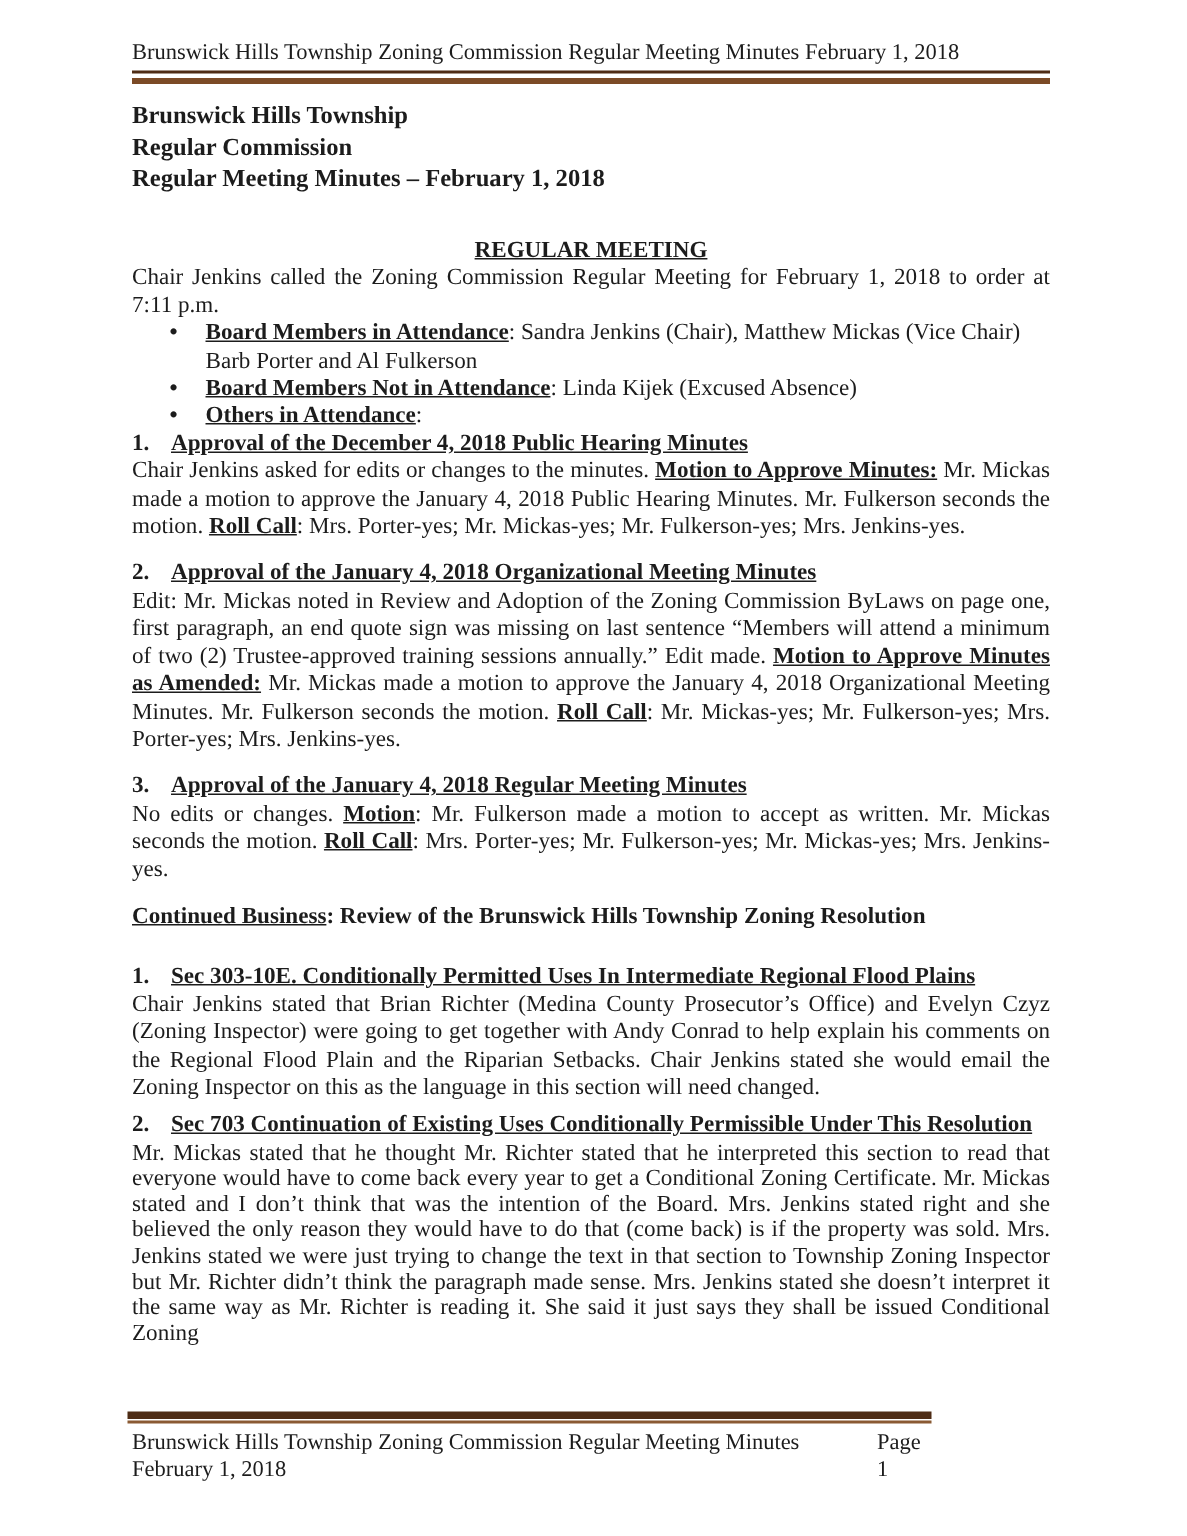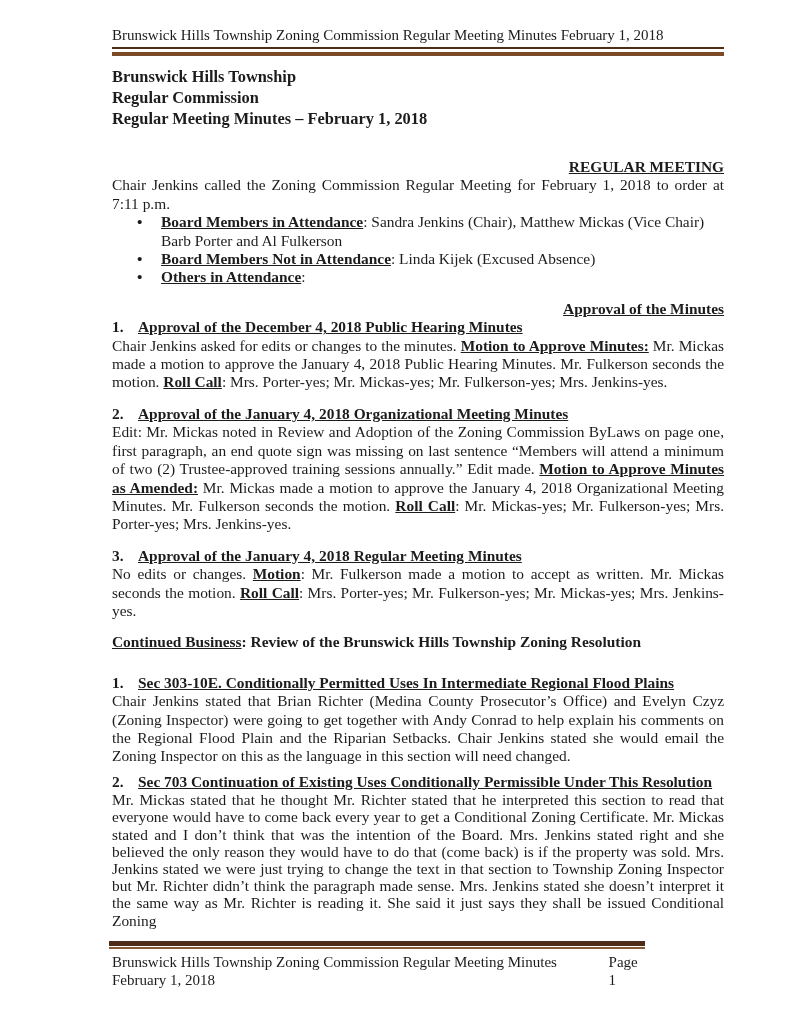--- a/index.html
+++ b/index.html
@@ -4,21 +4,20 @@
 <style>
   html, body { margin: 0; padding: 0; background: #ffffff; }
   .page {
     position: relative;
     width: 706px;
     height: 1024px;
     background: #ffffff;
     font-family: "Liberation Serif", "DejaVu Serif", serif;
     color: #1c1c1c;
     overflow: hidden;
-    margin-left: 24px;
   }
   .content {
     position: absolute;
     left: 88px;
     top: 0;
     width: 612px;
     height: 938px;
     overflow: hidden;
   }
   .doc-header {
@@ -39,21 +38,21 @@
     font-size: 16.4px;
     line-height: 21px;
   }
   .doc-body {
     margin-top: 29px;
     font-size: 15.4px;
     line-height: 18.4px;
   }
   .blk { margin: 0; }
   .para { text-align: justify; }
-  .heading { text-align: right; }
+  .heading { text-align: center; }
   .b { font-weight: bold; }
   .u { text-decoration: underline; }
   .i { }
   .numitem { padding-left: 26px; }
   .numitem .num {
     display: inline-block;
     width: 26px;
     margin-left: -26px;
     font-weight: bold;
   }
@@ -107,21 +106,20 @@
       <div>Regular Meeting Minutes – February 1, 2018</div>
     </div>
     <div class="doc-body">
         <div class="blk heading"><span class="b u">REGULAR MEETING</span></div>
         <div class="blk para"><span class="">Chair Jenkins called the Zoning Commission Regular Meeting for February 1, 2018 to order at 7:11 p.m.</span></div>
         <div class="blk bullets">
           <div class="bullet-row"><span class="dot">•</span><span class="b u">Board Members in Attendance</span><span class="">: Sandra Jenkins (Chair), Matthew Mickas (Vice Chair) Barb Porter and Al Fulkerson</span></div>
           <div class="bullet-row"><span class="dot">•</span><span class="b u">Board Members Not in Attendance</span><span class="">:  Linda Kijek (Excused Absence)</span></div>
           <div class="bullet-row"><span class="dot">•</span><span class="b u">Others in Attendance</span><span class="">:</span></div>
         </div>
-        <div class="blk heading mt-sec"><span class="b u">Approval of the Minutes</span></div>
         <div class="blk numitem"><span class="num">1.</span><span class="b u">Approval of the December 4, 2018 Public Hearing Minutes</span></div>
         <div class="blk para"><span class="">Chair Jenkins asked for edits or changes to the minutes.  </span><span class="b u">Motion to Approve Minutes:</span><span class=""> Mr. Mickas made a motion to approve the January 4, 2018 Public Hearing Minutes.  Mr. Fulkerson seconds the motion.  </span><span class="b u">Roll Call</span><span class="">: Mrs. Porter-yes; Mr. Mickas-yes; Mr. Fulkerson-yes; Mrs. Jenkins-yes.</span></div>
         <div class="blk numitem mt-sec"><span class="num">2.</span><span class="b u">Approval of the January 4, 2018 Organizational Meeting Minutes</span></div>
         <div class="blk para"><span class="">Edit:  Mr. Mickas noted in Review and Adoption of the Zoning Commission ByLaws on page one, first paragraph, an end quote sign was missing on last sentence “Members will attend a minimum of two (2) Trustee-</span><span class="i">approved training sessions annually.”</span><span class=""> Edit made. </span><span class="b u">Motion to Approve Minutes as Amended:</span><span class="">  Mr. Mickas made a motion to approve the January 4, 2018 Organizational Meeting Minutes.  Mr. Fulkerson seconds the motion.  </span><span class="b u">Roll Call</span><span class="">:  Mr. Mickas-yes; Mr. Fulkerson-yes; Mrs. Porter-yes; Mrs. Jenkins-yes.</span></div>
         <div class="blk numitem mt-sec"><span class="num">3.</span><span class="b u">Approval of the January 4, 2018 Regular Meeting Minutes</span></div>
         <div class="blk para"><span class="">No edits or changes.  </span><span class="b u">Motion</span><span class="">:  Mr. Fulkerson made a motion to accept as written.  Mr. Mickas seconds the motion.  </span><span class="b u">Roll Call</span><span class="">:  Mrs. Porter-yes; Mr. Fulkerson-yes; Mr. Mickas-yes; Mrs. Jenkins-yes.</span></div>
         <div class="blk para mt-sec"><span class="b u">Continued Business</span><span class="b">:   </span><span class="b">Review of the Brunswick Hills Township Zoning Resolution</span></div>
         <div class="blk numitem mt-big"><span class="num">1.</span><span class="b u">Sec 303-10E. Conditionally Permitted Uses In Intermediate Regional Flood Plains</span></div>
         <div class="blk para"><span class="">Chair Jenkins stated that Brian Richter (Medina County Prosecutor’s Office) and Evelyn Czyz (Zoning Inspector) were going to get together with Andy Conrad to help explain his comments on the Regional Flood Plain and the Riparian Setbacks.  Chair Jenkins stated she would email the Zoning Inspector on this as the language in this section will need changed.</span></div>
         <div class="blk numitem mt-sm"><span class="num">2.</span><span class="b u">Sec 703 Continuation of Existing Uses Conditionally Permissible Under This Resolution</span></div>

